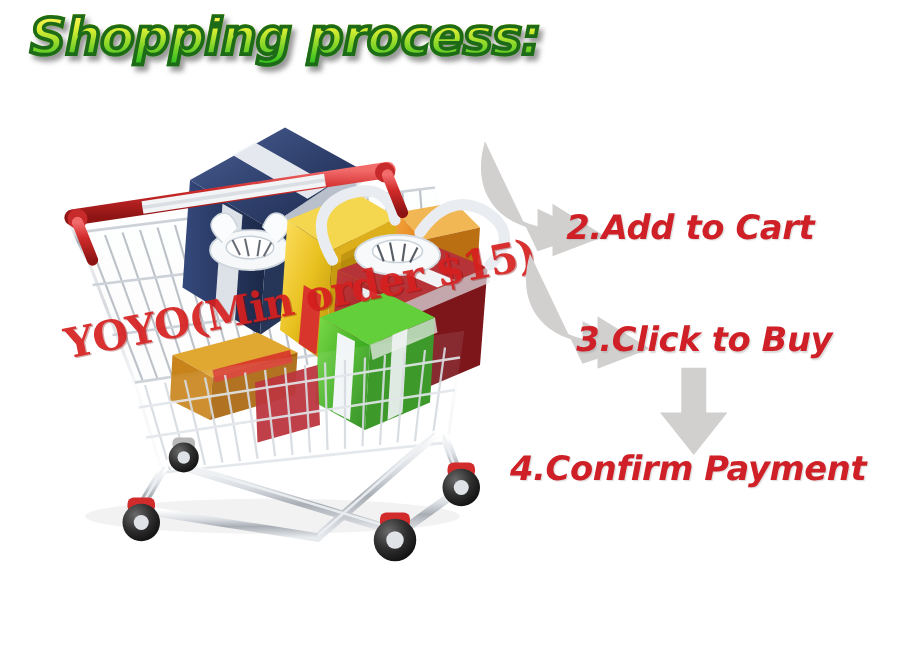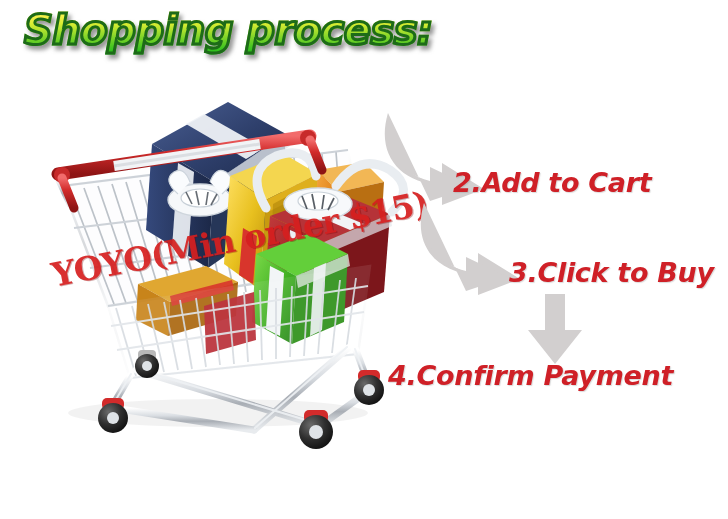--- a/index.html
+++ b/index.html
@@ -49,22 +49,22 @@
     font-weight: bold;
     font-style: italic;
     font-size: 27px;
     color: #cf2027;
     white-space: nowrap;
     letter-spacing: -0.3px;
     text-shadow: 1px 1px 1px rgba(150,150,150,0.35);
   }
   #step1 { left: 366px; top: 77px; }
   #step2 { left: 437px; top: 167px; margin-left: 16px; }
-  #step3 { left: 509px; top: 257px; }
-  #step4 { left: 388px; top: 360px; }
+  #step3 { left: 461px; top: 257px; }
+  #step4 { left: 408px; top: 360px; }
 
   
   .arrow { position: absolute; }
   #arrow1 { left: 380px; top: 105px; }
   #arrow2 { left: 416px; top: 195px; }
   #arrow3 { left: 520px; top: 294px; }
 
   
   #cart-art {
     position: absolute;

